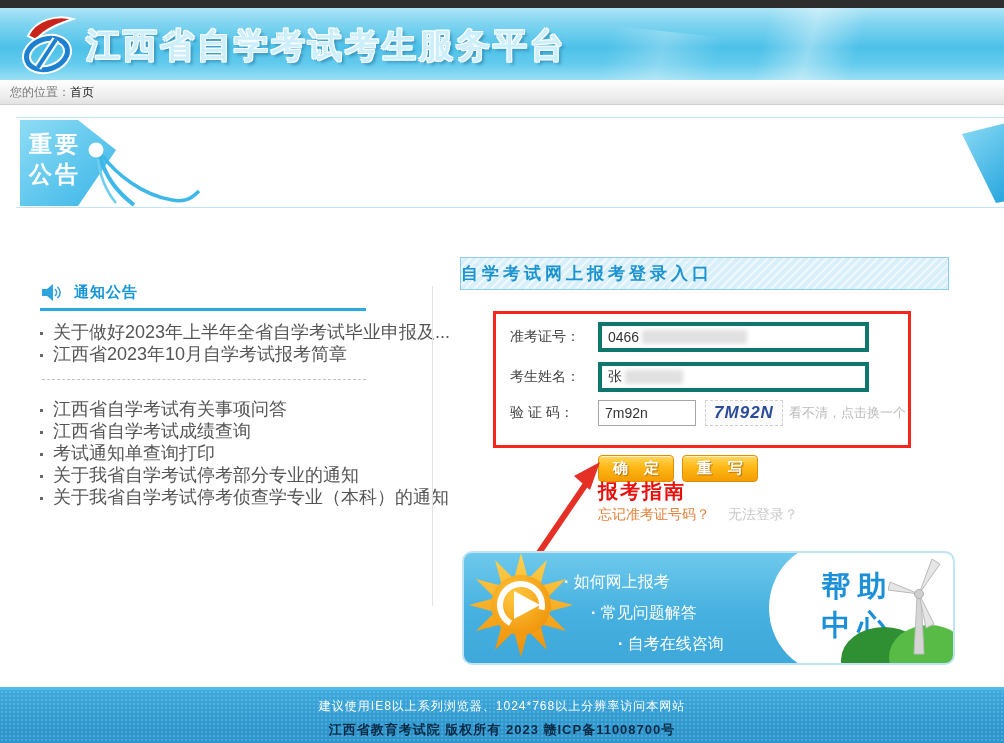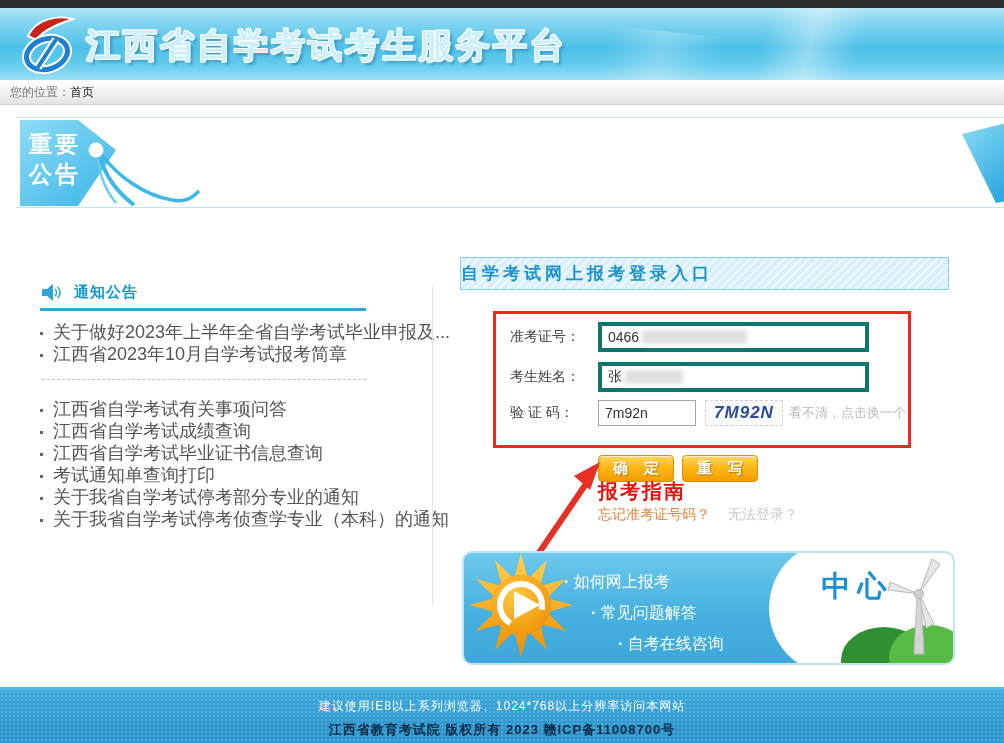--- a/index.html
+++ b/index.html
@@ -172,21 +172,20 @@
     <ul class="link-list">
       <li>关于做好2023年上半年全省自学考试毕业申报及...</li>
       <li>江西省2023年10月自学考试报考简章</li>
     </ul>
 
     <div class="dashed-sep"></div>
 
     <ul class="link-list">
       <li>江西省自学考试有关事项问答</li>
       <li>江西省自学考试成绩查询</li>
-      <li>江西省自学考试毕业证书信息查询</li>
       <li>考试通知单查询打印</li>
       <li>关于我省自学考试停考部分专业的通知</li>
       <li>关于我省自学考试停考侦查学专业（本科）的通知</li>
     </ul>
   </div>
 
   <div class="col-divider"></div>
 
   <div class="login-title">自学考试网上报考登录入口</div>
 
@@ -245,20 +244,21 @@
       <circle cx="55" cy="52" r="30" fill="url(#sunG2)"></circle>
       <circle cx="55" cy="52" r="21" fill="none" stroke="#fff" stroke-width="6" stroke-dasharray="92 40" transform="rotate(120 55 52)"></circle>
       <polygon points="48,38 48,66 74,52" fill="#fff"></polygon>
     </svg>
     <div class="help-items">
       <div class="help-item i1">如何网上报考</div>
       <div class="help-item i2">常见问题解答</div>
       <div class="help-item i3">自考在线咨询</div>
     </div>
     <div class="help-title">
+      <div>帮助</div>
       <div>中心</div>
     </div>
     <div class="hill hill-dark"></div>
     <div class="hill hill-light"></div>
     <svg class="turbine-svg" width="62" height="102" viewBox="0 0 62 102">
       <polygon points="29,40 33,40 36,98 26,98" fill="#d5d5d5" stroke="#bcbcbc" stroke-width="1"></polygon>
       <g stroke="#b9b9b9" stroke-width="1" fill="#e6e6e6">
         <polygon points="31,38 52,8 44,3"></polygon>
         <polygon points="31,38 2,26 0,34"></polygon>
         <polygon points="31,38 46,68 38,72"></polygon>

